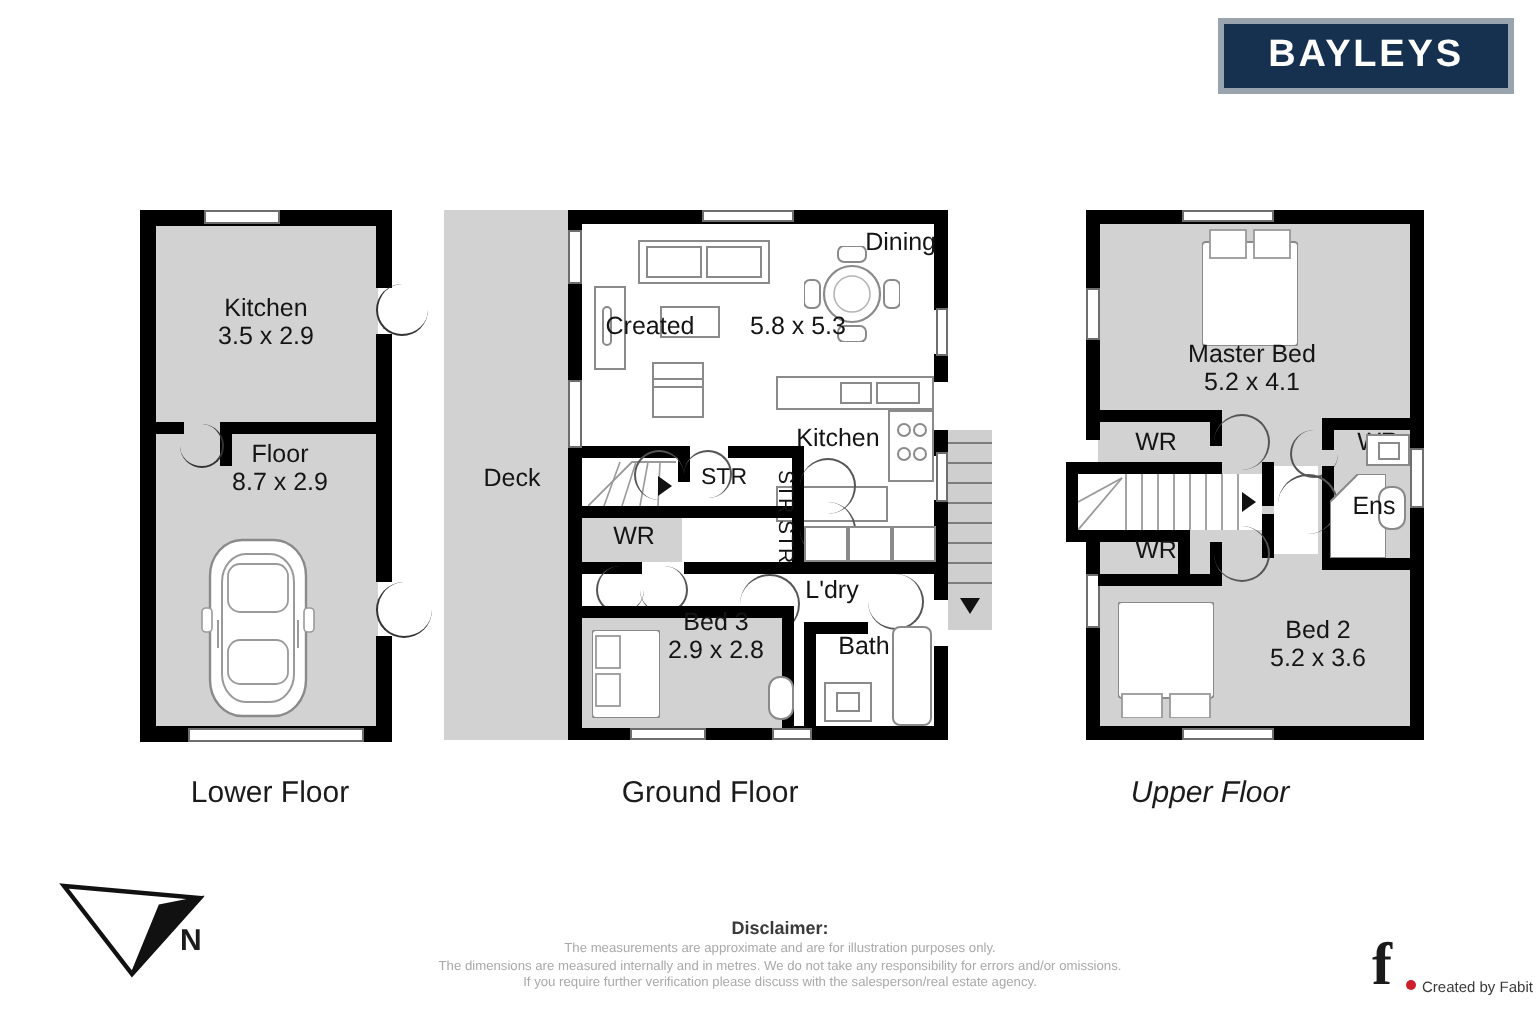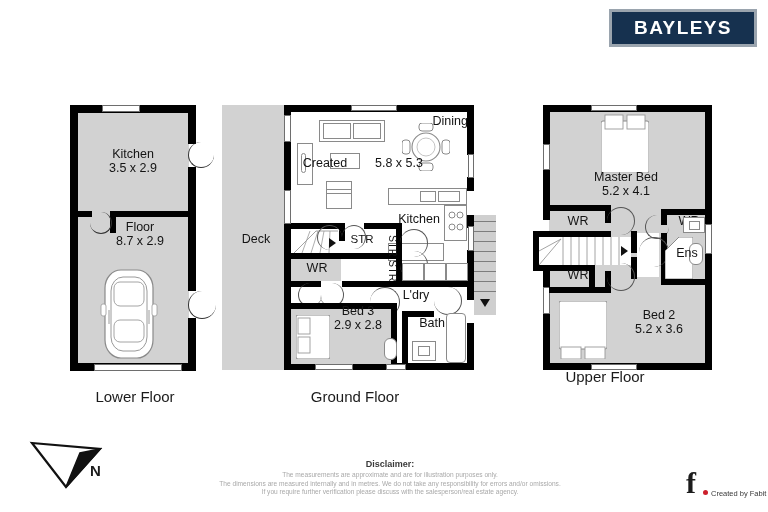--- a/index.html
+++ b/index.html
@@ -407,21 +407,21 @@
         <rect x="2" y="46" width="20" height="12" fill="#ffffff" stroke="#9a9a9a" stroke-width="0.9"></rect>
         <rect x="26" y="46" width="20" height="12" fill="#ffffff" stroke="#9a9a9a" stroke-width="0.9"></rect>
       </svg>
     </div>
     <div class="label big" style="left:86px; top:204px; width:80px;">
       <div>Bed 2</div>
       <div>5.2 x 3.6</div>
     </div>
   </div>
 
-  <div class="floor-caption" style="left:520px; top:368px; width:170px;">Upper Floor</div>
+  <div class="floor-caption" style="left:520px; top:388px; width:170px;font-style:italic;">Upper Floor</div>
 
   <div id="compass">
     <svg width="92" height="56" viewBox="0 0 92 56">
       <path d="M4 6 L72 12 L38 50 Z" fill="#ffffff" stroke="#111111" stroke-width="2.2"></path>
       <path d="M38 50 L52 16 L72 12 Z" fill="#111111" stroke="#111111" stroke-width="1.6"></path>
     </svg>
     <div id="compass-n">N</div>
   </div>
 
   <div id="disclaimer">

